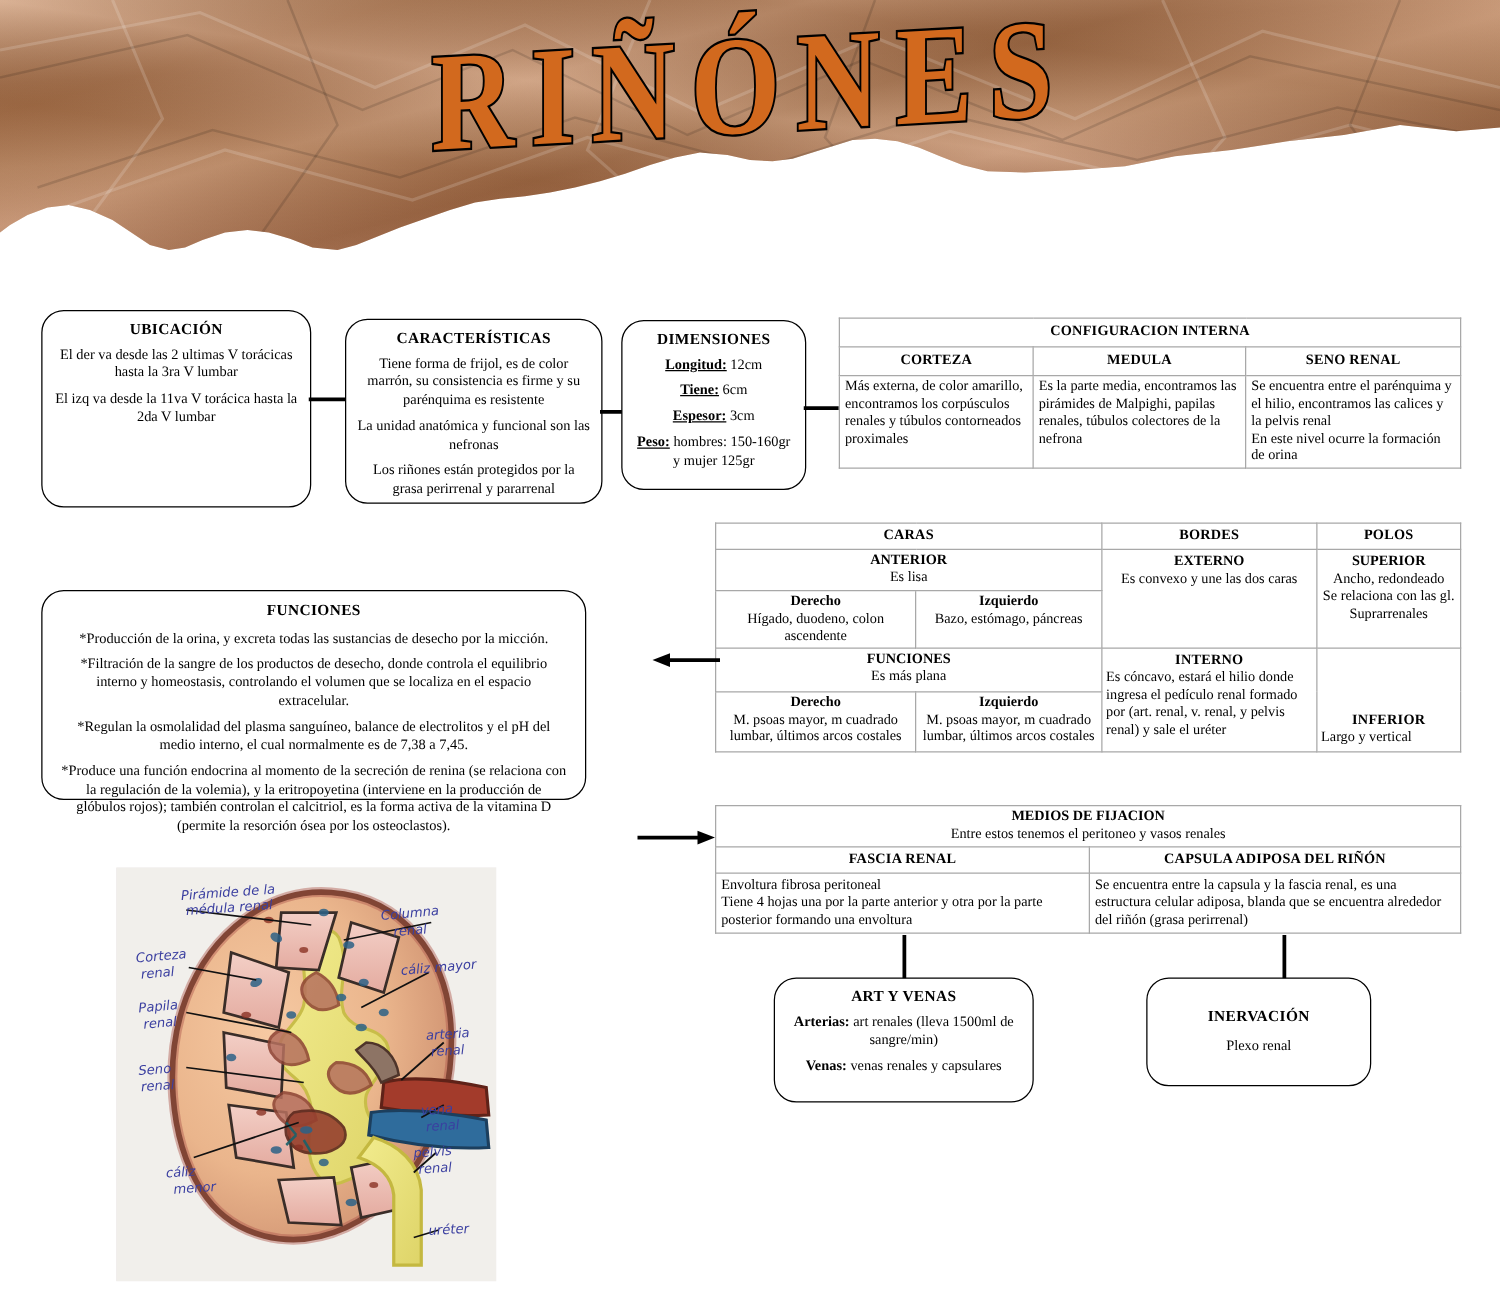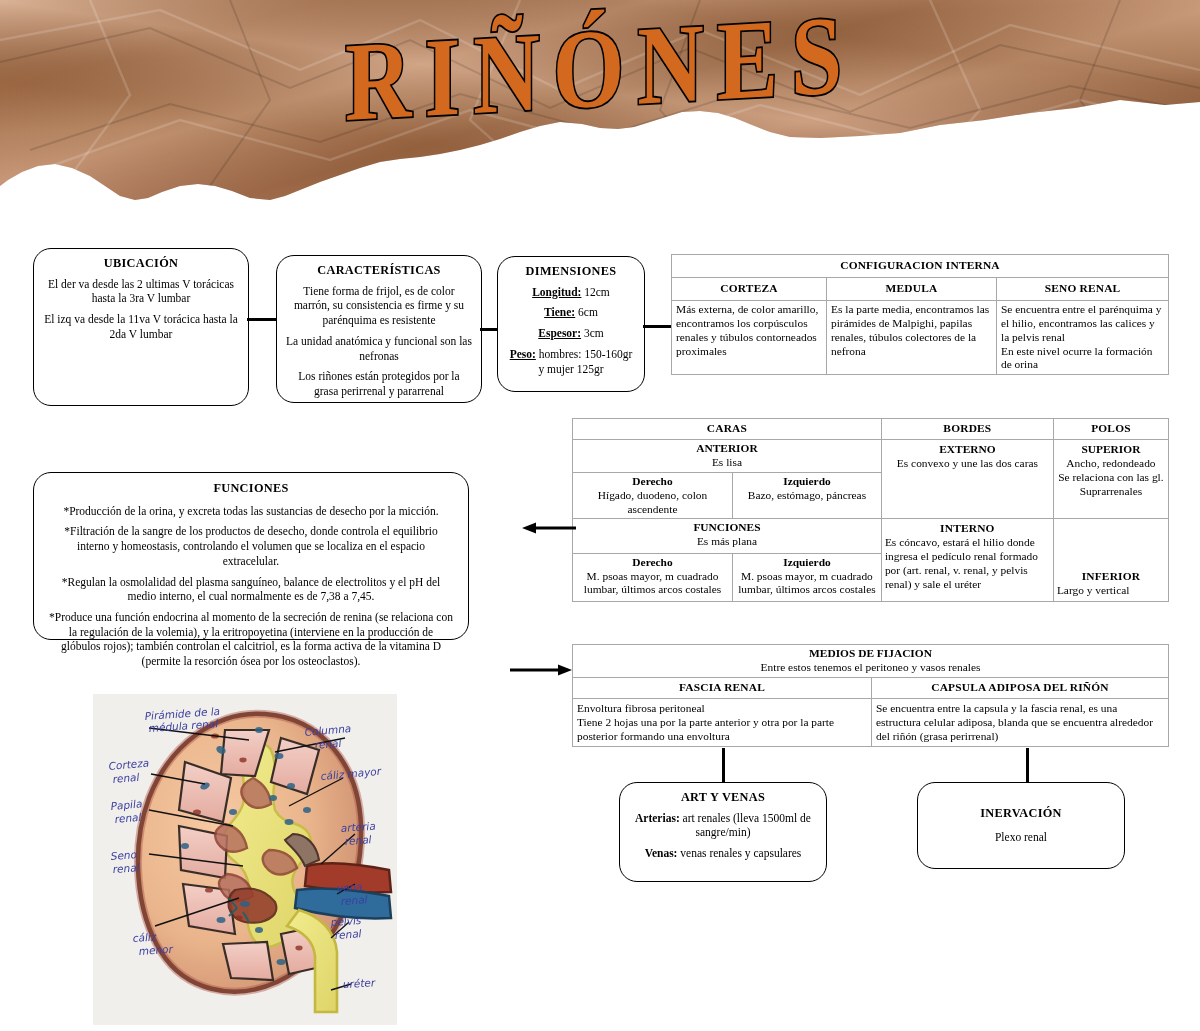--- a/index.html
+++ b/index.html
@@ -279,36 +279,36 @@
       <span style="font-weight:bold;">MEDIOS DE FIJACION</span><br>
       <span>Entre estos tenemos el peritoneo y vasos renales</span>
     </td>
   </tr>
   <tr>
     <td class="hd" style="width:299px; padding:3px;">FASCIA RENAL</td>
     <td class="hd" style="padding:3px;">CAPSULA ADIPOSA DEL RIÑÓN</td>
   </tr>
   <tr>
     <td style="white-space:pre-line; padding:3px 4px;">Envoltura fibrosa peritoneal
-Tiene 2 hojas una por la parte anterior y otra por la parte posterior formando una envoltura</td>
+Tiene 4 hojas una por la parte anterior y otra por la parte posterior formando una envoltura</td>
     <td style="padding:3px 4px;">Se encuentra entre la capsula y la fascia renal, es una estructura celular adiposa, blanda que se encuentra alrededor del riñón (grasa perirrenal)</td>
   </tr>
 </tbody>
   </table>
 
 <div class="conn vline" style="left:722px; top:748px; height:35px;"></div>
 <div class="conn vline" style="left:1026px; top:748px; height:35px;"></div>
 
 <div class="rbox" style="left:619px; top:782px; width:208px; height:100px;">
   <div class="bx-title">ART Y VENAS</div>
   <p class="ctr"><b>Arterias:</b> <span>art renales (lleva 1500ml de sangre/min)</span></p>
   <p class="ctr"><b>Venas:</b> <span>venas renales y capsulares</span></p>
 </div>
 
-<div class="rbox" style="left:917px; top:782px; width:208px; height:87px; display:flex; flex-direction:column; justify-content:center;">
+<div class="rbox" style="left:917px; top:782px; width:180px; height:87px; display:flex; flex-direction:column; justify-content:center;">
   <div class="bx-title" style="margin-bottom:8px;">INERVACIÓN</div>
   <p class="ctr">Plexo renal</p>
 </div>
 
 <div id="kidney-figure">
   <svg width="304" height="331" viewBox="0 0 304 331">
     <defs>
       <radialGradient id="cortexG" cx="0.35" cy="0.4" r="0.75">
         <stop offset="0%" stop-color="#f6c9a2"></stop>
         <stop offset="55%" stop-color="#eab58c"></stop>

